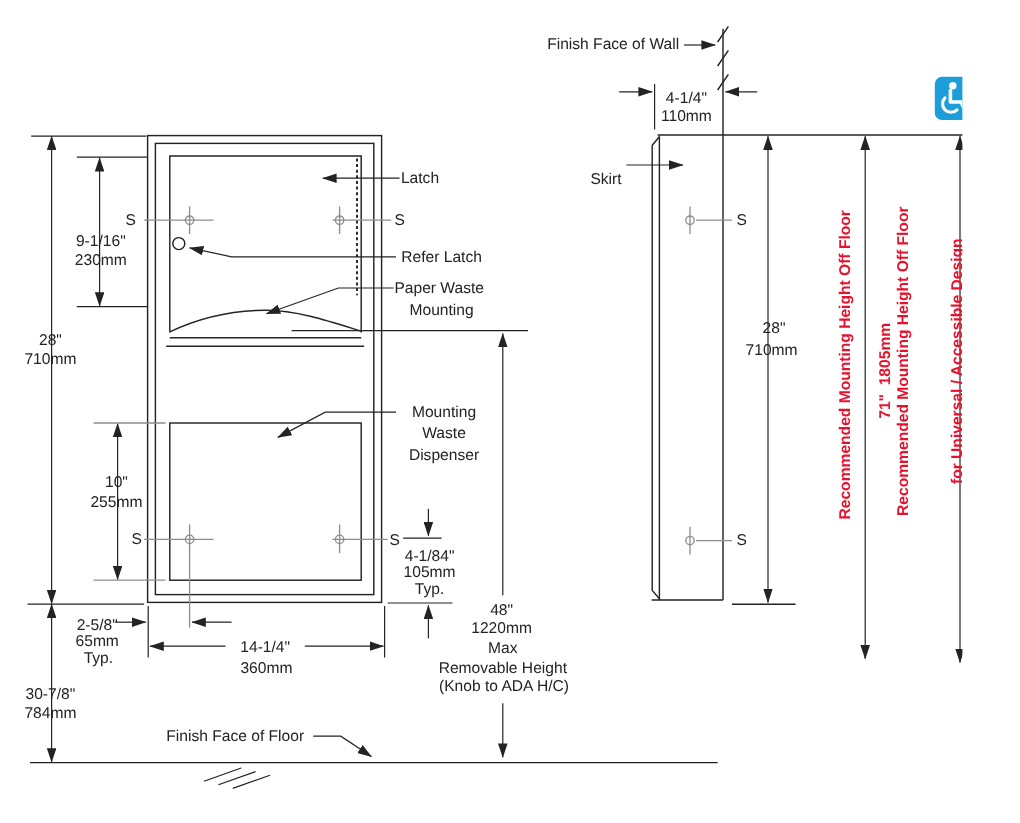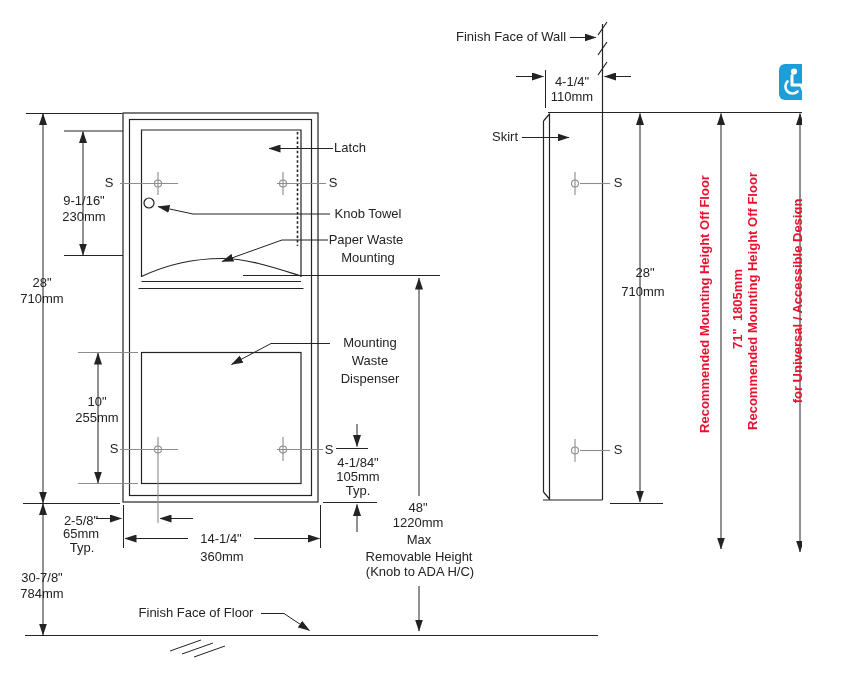--- a/index.html
+++ b/index.html
@@ -127,31 +127,31 @@
       <rect x="779" y="64" width="34" height="36" rx="6" fill="#1b9ed9"></rect>
       <circle cx="794" cy="71.5" r="3.1" fill="#ffffff"></circle>
       <path d="M792,75.5 L792,85 L801,85 L804.5,93" stroke="#ffffff" stroke-width="3" fill="none" stroke-linecap="round" stroke-linejoin="round"></path>
       <path d="M787.5,81.5 A7,7 0 1 0 797.5,91.5" stroke="#ffffff" stroke-width="2.6" fill="none" stroke-linecap="round"></path>
     </g>
   </svg>
 
   <div class="lbl" style="left:511px;top:37px">Finish Face of Wall</div>
   <div class="lbl" style="left:572px;top:82px">4-1/4"</div>
   <div class="lbl" style="left:572px;top:97px">110mm</div>
-  <div class="lbl" style="left:505px;top:137px">Skirt</div>
+  <div class="lbl" style="left:505px;top:149px">Skirt</div>
 
   <div class="lbl" style="left:618px;top:183px">S</div>
   <div class="lbl" style="left:618px;top:450px">S</div>
   <div class="lbl" style="left:109px;top:183px">S</div>
   <div class="lbl" style="left:333px;top:183px">S</div>
   <div class="lbl" style="left:114px;top:449px">S</div>
   <div class="lbl" style="left:329px;top:450px">S</div>
 
   <div class="lbl" style="left:350px;top:148px">Latch</div>
-  <div class="lbl" style="left:368px;top:214px">Knob Towel</div>
+  <div class="lbl" style="left:368px;top:214px">Refer Latch</div>
   <div class="lbl" style="left:366px;top:240px">Paper Waste</div>
   <div class="lbl" style="left:368px;top:258px">Mounting</div>
   <div class="lbl" style="left:370px;top:343px">Mounting</div>
   <div class="lbl" style="left:370px;top:361px">Waste</div>
   <div class="lbl" style="left:370px;top:379px">Dispenser</div>
 
   <div class="lbl" style="left:84px;top:201px">9-1/16"</div>
   <div class="lbl" style="left:84px;top:217px">230mm</div>
   <div class="lbl" style="left:42px;top:283px">28"</div>
   <div class="lbl" style="left:42px;top:299px">710mm</div>

